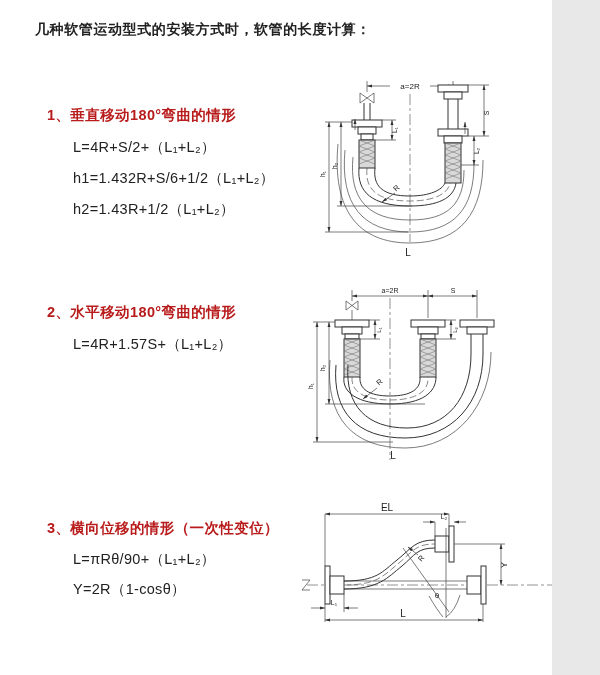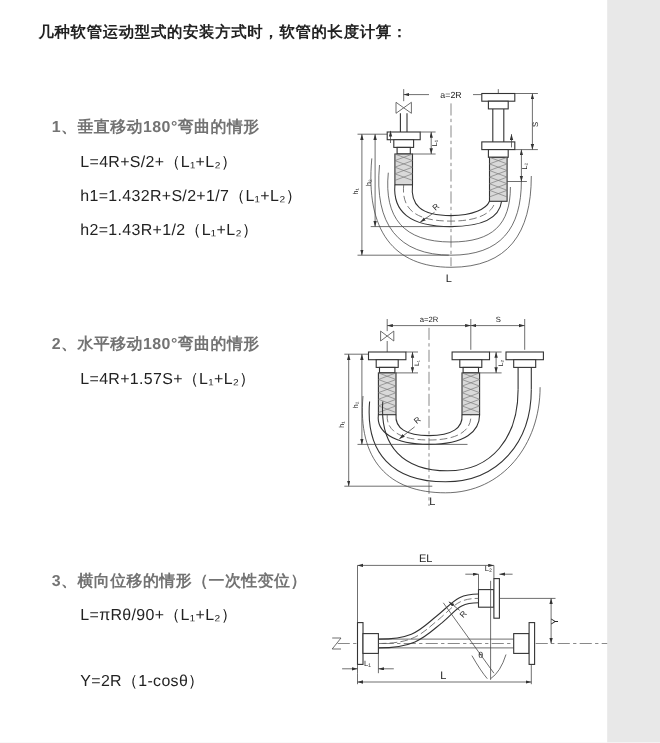--- a/index.html
+++ b/index.html
@@ -6,21 +6,21 @@
   body { background:#e8e8e8; font-family:"Liberation Sans","DejaVu Sans",sans-serif; }
   .page {
     position:relative; width:552px; height:675px; background:#ffffff;
     overflow:hidden; color:#1a1a1a;
   }
   .title {
     position:absolute; left:35px; top:21px;
     font-size:14px; font-weight:600; letter-spacing:0.6px; color:#222;
   }
   .sec-heading {
-    position:absolute; font-size:14.5px; font-weight:600; letter-spacing:0.4px; color:#737373;
+    position:absolute; font-size:14.5px; font-weight:600; letter-spacing:0.4px; color:#b91c1c;
   }
   .formula {
     position:absolute; font-size:14.5px; font-weight:500; letter-spacing:0.3px; color:#222;
   }
   .diagram { position:absolute; }
   svg { display:block; }
   svg text {
     font-family:"Liberation Sans","DejaVu Sans",sans-serif;
     fill:#222; stroke:none;
   }
@@ -36,29 +36,29 @@
 </style>
 </head>
 <body>
 
 <div class="page">
 
   <div class="title">几种软管运动型式的安装方式时，软管的长度计算：</div>
 
   <div class="sec-heading" style="left:47px; top:106px;">1、垂直移动180°弯曲的情形</div>
   <div class="formula" style="left:73px; top:138px;">L=4R+S/2+（L₁+L₂）</div>
-  <div class="formula" style="left:73px; top:169px;">h1=1.432R+S/2+1/7（L₁+L₂）</div>
+  <div class="formula" style="left:73px; top:169px;">h1=1.432R+S/6+1/2（L₁+L₂）</div>
   <div class="formula" style="left:73px; top:200px;">h2=1.43R+1/2（L₁+L₂）</div>
 
   <div class="sec-heading" style="left:47px; top:303px;">2、水平移动180°弯曲的情形</div>
   <div class="formula" style="left:73px; top:335px;">L=4R+1.57S+（L₁+L₂）</div>
 
   <div class="sec-heading" style="left:47px; top:519px;">3、横向位移的情形（一次性变位）</div>
   <div class="formula" style="left:73px; top:550px;">L=πRθ/90+（L₁+L₂）</div>
-  <div class="formula" style="left:73px; top:580px;margin-top:30px;">Y=2R（1-cosθ）</div>
+  <div class="formula" style="left:73px; top:580px;">Y=2R（1-cosθ）</div>
 
   <div class="diagram" style="left:312px; top:72px;">
     <svg width="280" height="190" viewBox="0 0 280 190">
       <defs>
         <marker id="arr1" markerWidth="8" markerHeight="6" refX="7.4" refY="2.2" orient="auto-start-reverse">
           <path d="M0,0 L7.5,2.2 L0,4.4 z" class="arrfill"></path>
         </marker>
       </defs>
 
       <line class="cl" x1="98" y1="22" x2="98" y2="170"></line>

